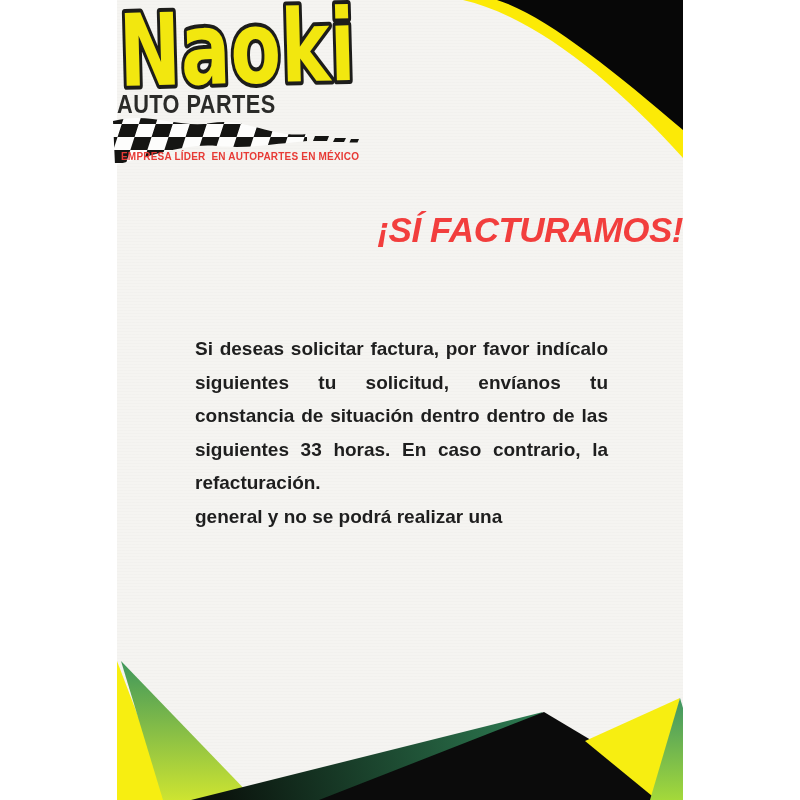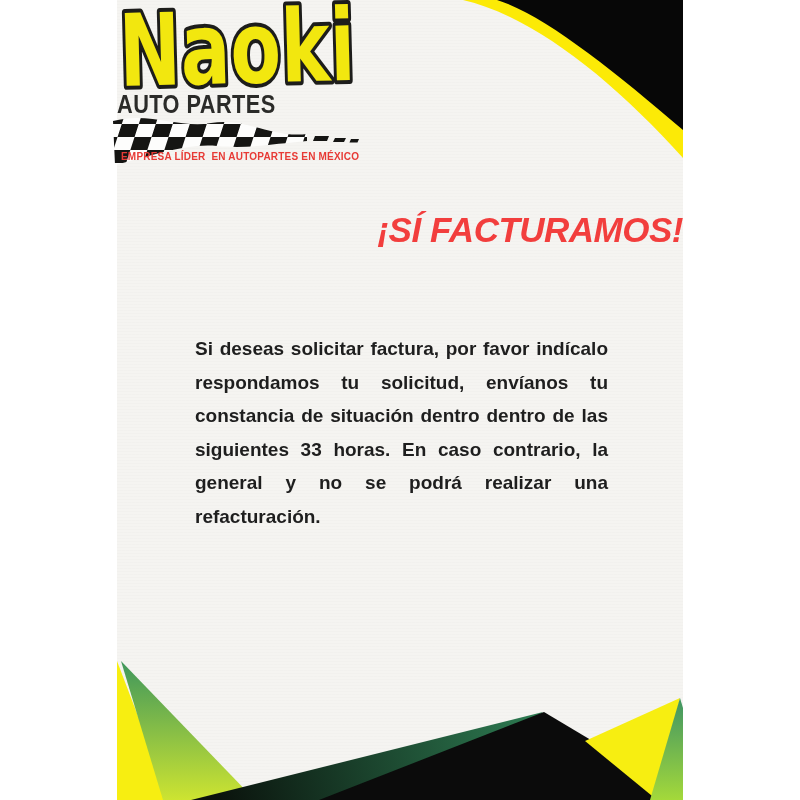--- a/index.html
+++ b/index.html
@@ -77,25 +77,25 @@
       </g>
     </svg>
 
     <div class="tagline">EMPRESA LÍDER  EN AUTOPARTES EN MÉXICO</div>
 
     <div class="heading">¡SÍ FACTURAMOS!</div>
 
     <div class="para">
 
     <div class="para-line">Si deseas solicitar factura, por favor indícalo</div>
-        <div class="para-line">respondamos tu solicitud, envíanos tu</div>
+        <div class="para-line">siguientes tu solicitud, envíanos tu</div>
         <div class="para-line">constancia de situación dentro dentro de las</div>
         <div class="para-line">siguientes 33 horas. En caso contrario, la</div>
+        <div class="para-line">refacturación.</div>
         <div class="para-line">general y no se podrá realizar una</div>
-        <div class="para-line">refacturación.</div>
       </div>
 
     <svg class="corner-tr" width="220" height="162" viewBox="0 0 220 162" aria-hidden="true">
       <path fill="#fcea06" d="M0,0 L220,0 L220,158 C150,80 70,16 0,0 Z"></path>
       <path fill="#070707" d="M34,0 L220,0 L220,130 C150,70 80,14 34,0 Z"></path>
     </svg>
 
     <svg class="corner-bottom" width="566" height="145" viewBox="0 655 566 145" aria-hidden="true">
       <defs>
         <linearGradient id="gl" x1="0" y1="661" x2="0" y2="800" gradientUnits="userSpaceOnUse">

